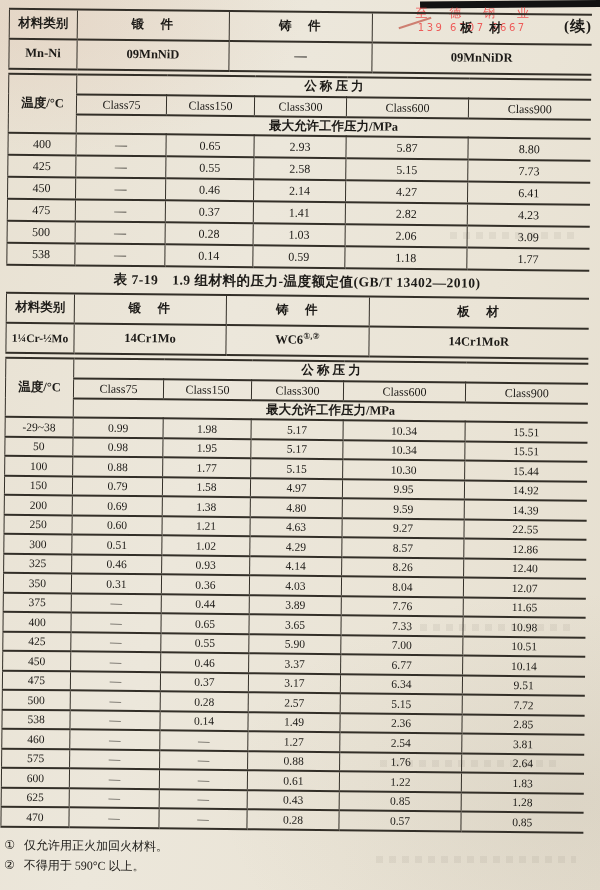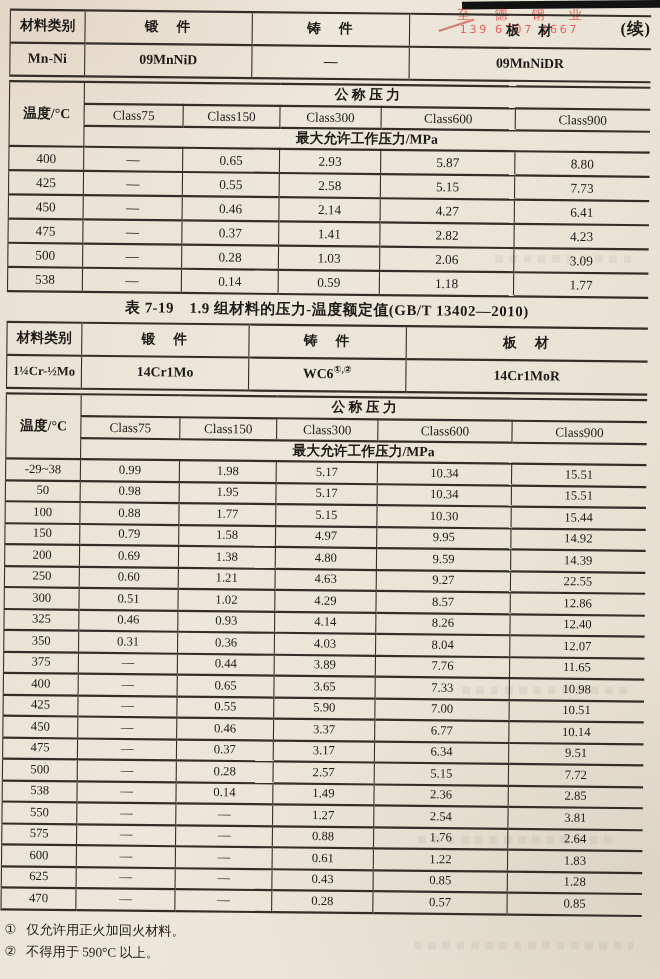--- a/index.html
+++ b/index.html
@@ -358,21 +358,21 @@
         </tr>
         <tr>
           <td>538</td>
           <td>—</td>
           <td>0.14</td>
           <td>1.49</td>
           <td>2.36</td>
           <td>2.85</td>
         </tr>
         <tr>
-          <td>550</td>
+          <td>460</td>
           <td>—</td>
           <td>—</td>
           <td>1.27</td>
           <td>2.54</td>
           <td>3.81</td>
         </tr>
         <tr>
           <td>575</td>
           <td>—</td>
           <td>—</td>

